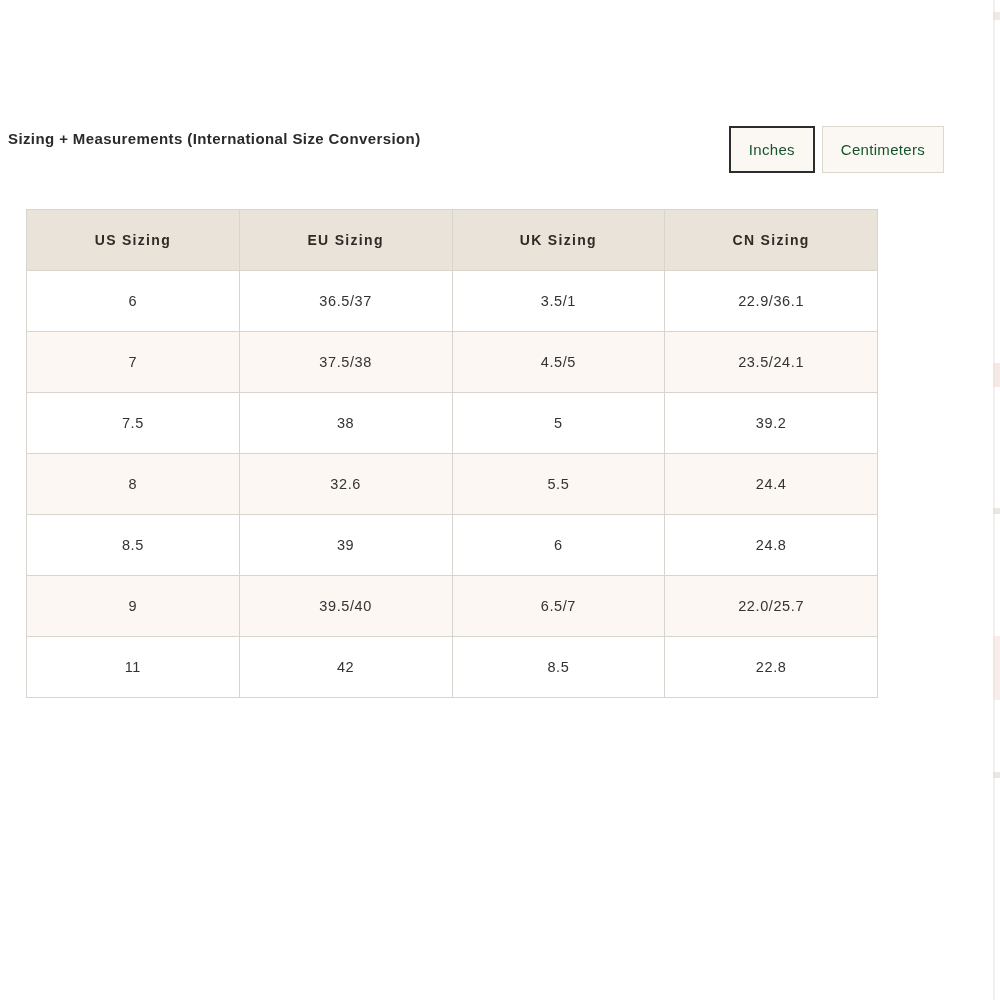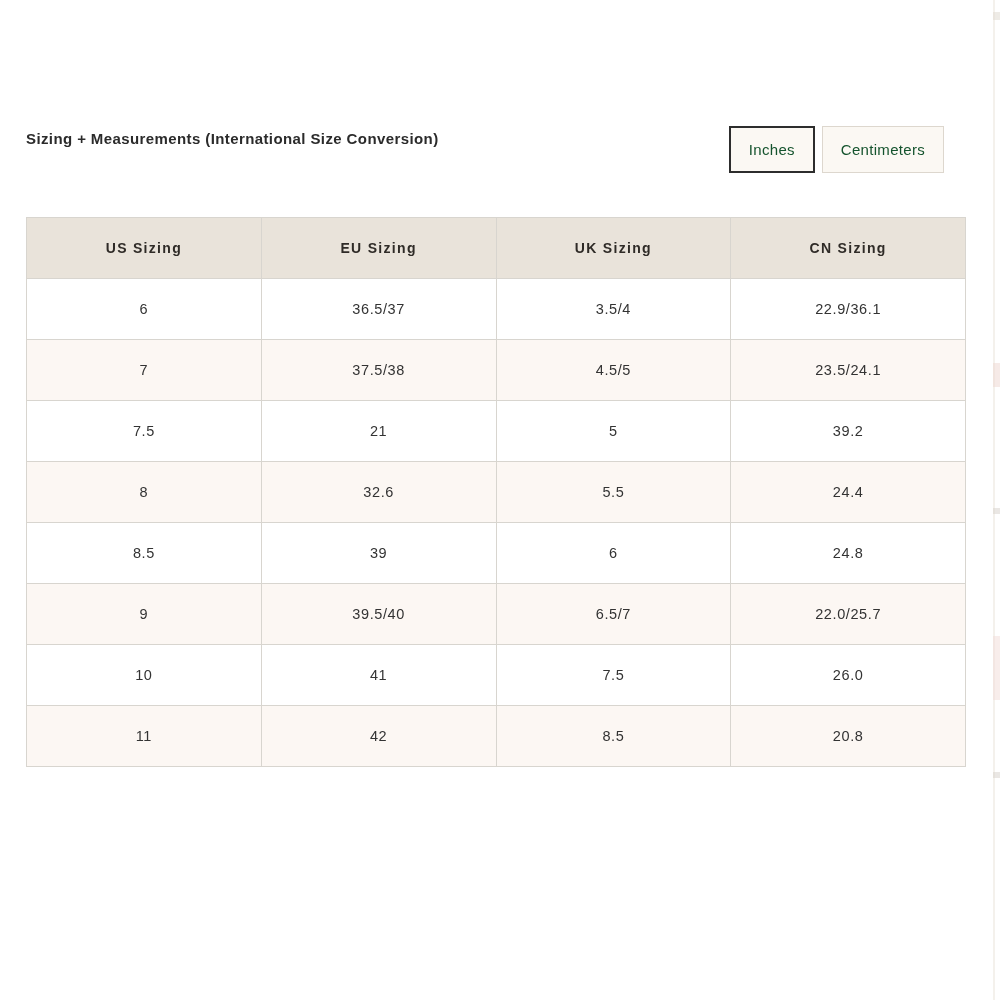--- a/index.html
+++ b/index.html
@@ -8,21 +8,21 @@
     background: #ffffff;
     font-family: "Liberation Sans", sans-serif;
     color: #2f2f2f;
     overflow: hidden;
     position: relative;
   }
 
   
   .section-header {
     position: absolute;
-    left: 26px; right: 50px; top: 126px;
+    left: 8px; right: 50px; top: 126px;
     height: 50px;
   }
   .section-title {
     position: absolute;
     left: 0; top: 4px;
     font-size: 15px;
     font-weight: bold;
     letter-spacing: 0.4px;
     color: #2b2b2b;
   }
@@ -46,22 +46,22 @@
     cursor: pointer;
     border: 1px solid #ddd7ce;
   }
   .unit-btn.active {
     border: 2px solid #2d2d2d;
   }
 
   
   .size-table {
     position: absolute;
-    left: 26px; top: 217px;
-    width: 940px;
+    left: 26px; top: 209px;
+    width: 852px;
     border-collapse: collapse;
     table-layout: fixed;
     padding-left: 48px;
   }
   .size-table th, .size-table td {
     border: 1px solid #d8d5cf;
     text-align: center;
     vertical-align: middle;
     height: 61px;
     width: 25%;
@@ -115,32 +115,32 @@
       <th>US Sizing</th>
       <th>EU Sizing</th>
       <th>UK Sizing</th>
       <th>CN Sizing</th>
     </tr>
   </thead>
   <tbody>
     <tr>
       <td>6</td>
       <td>36.5/37</td>
-      <td>3.5/4</td>
+      <td>3.5/1</td>
       <td>22.9/36.1</td>
     </tr>
     <tr>
       <td>7</td>
       <td>37.5/38</td>
       <td>4.5/5</td>
       <td>23.5/24.1</td>
     </tr>
     <tr>
       <td>7.5</td>
-      <td>21</td>
+      <td>38</td>
       <td>5</td>
       <td>39.2</td>
     </tr>
     <tr>
       <td>8</td>
       <td>32.6</td>
       <td>5.5</td>
       <td>24.4</td>
     </tr>
     <tr>
@@ -149,30 +149,24 @@
       <td>6</td>
       <td>24.8</td>
     </tr>
     <tr>
       <td>9</td>
       <td>39.5/40</td>
       <td>6.5/7</td>
       <td>22.0/25.7</td>
     </tr>
     <tr>
-      <td>10</td>
-      <td>41</td>
-      <td>7.5</td>
-      <td>26.0</td>
-    </tr>
-    <tr>
       <td>11</td>
       <td>42</td>
       <td>8.5</td>
-      <td>20.8</td>
+      <td>22.8</td>
     </tr>
   </tbody>
 </table>
 
 <div class="edge-sliver sliver-line"></div>
 <div class="edge-sliver sliver-gray-1"></div>
 <div class="edge-sliver sliver-pink-1"></div>
 <div class="edge-sliver sliver-gray-2"></div>
 <div class="edge-sliver sliver-pink-2"></div>
 <div class="edge-sliver sliver-gray-3"></div>

